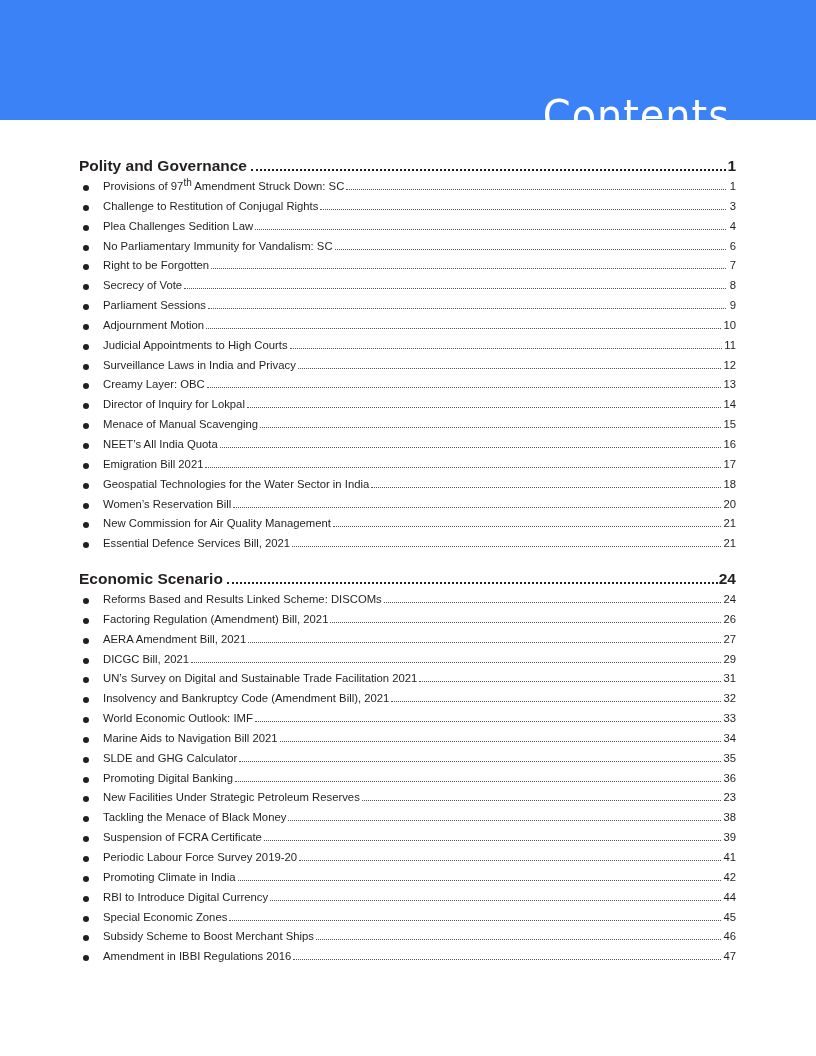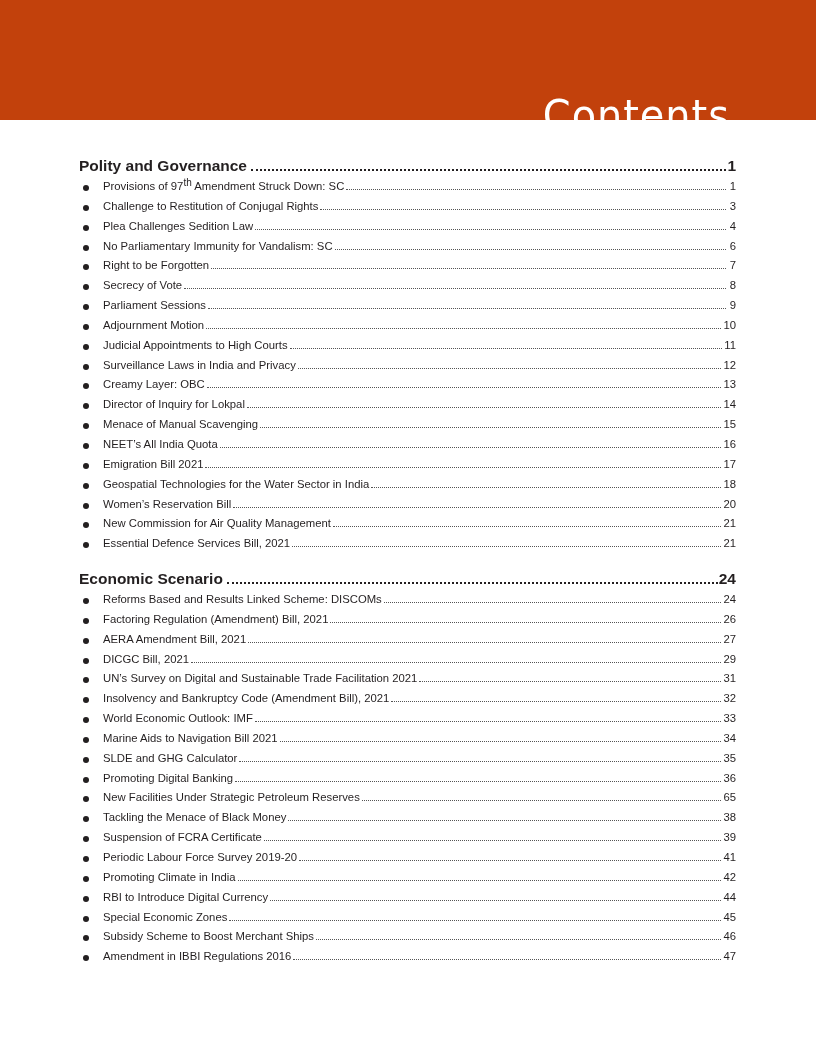--- a/index.html
+++ b/index.html
@@ -14,21 +14,21 @@
     overflow: hidden;
     font-family: "Liberation Sans", "DejaVu Sans", sans-serif;
     color: #231f20;
   }
   .header-band {
     position: absolute;
     left: 0;
     top: 0;
     width: 816px;
     height: 120px;
-    background: #c2410c;
+    background: #3b82f6;
   }
   .header-title {
     position: absolute;
     right: 86px;
     top: 64px;
     font-family: "DejaVu Sans", sans-serif;
     font-weight: normal;
     font-size: 42px;
     line-height: 48px;
     letter-spacing: 1px;
@@ -313,21 +313,21 @@
         <li class="item">
           <span class="bullet"></span>
           <span class="label"><span>Promoting Digital Banking</span></span>
           <span class="leader"></span>
           <span class="page">36</span>
         </li>
         <li class="item">
           <span class="bullet"></span>
           <span class="label"><span>New Facilities Under Strategic Petroleum Reserves</span></span>
           <span class="leader"></span>
-          <span class="page">65</span>
+          <span class="page">23</span>
         </li>
         <li class="item">
           <span class="bullet"></span>
           <span class="label"><span>Tackling the Menace of Black Money</span></span>
           <span class="leader"></span>
           <span class="page">38</span>
         </li>
         <li class="item">
           <span class="bullet"></span>
           <span class="label"><span>Suspension of FCRA Certificate</span></span>

